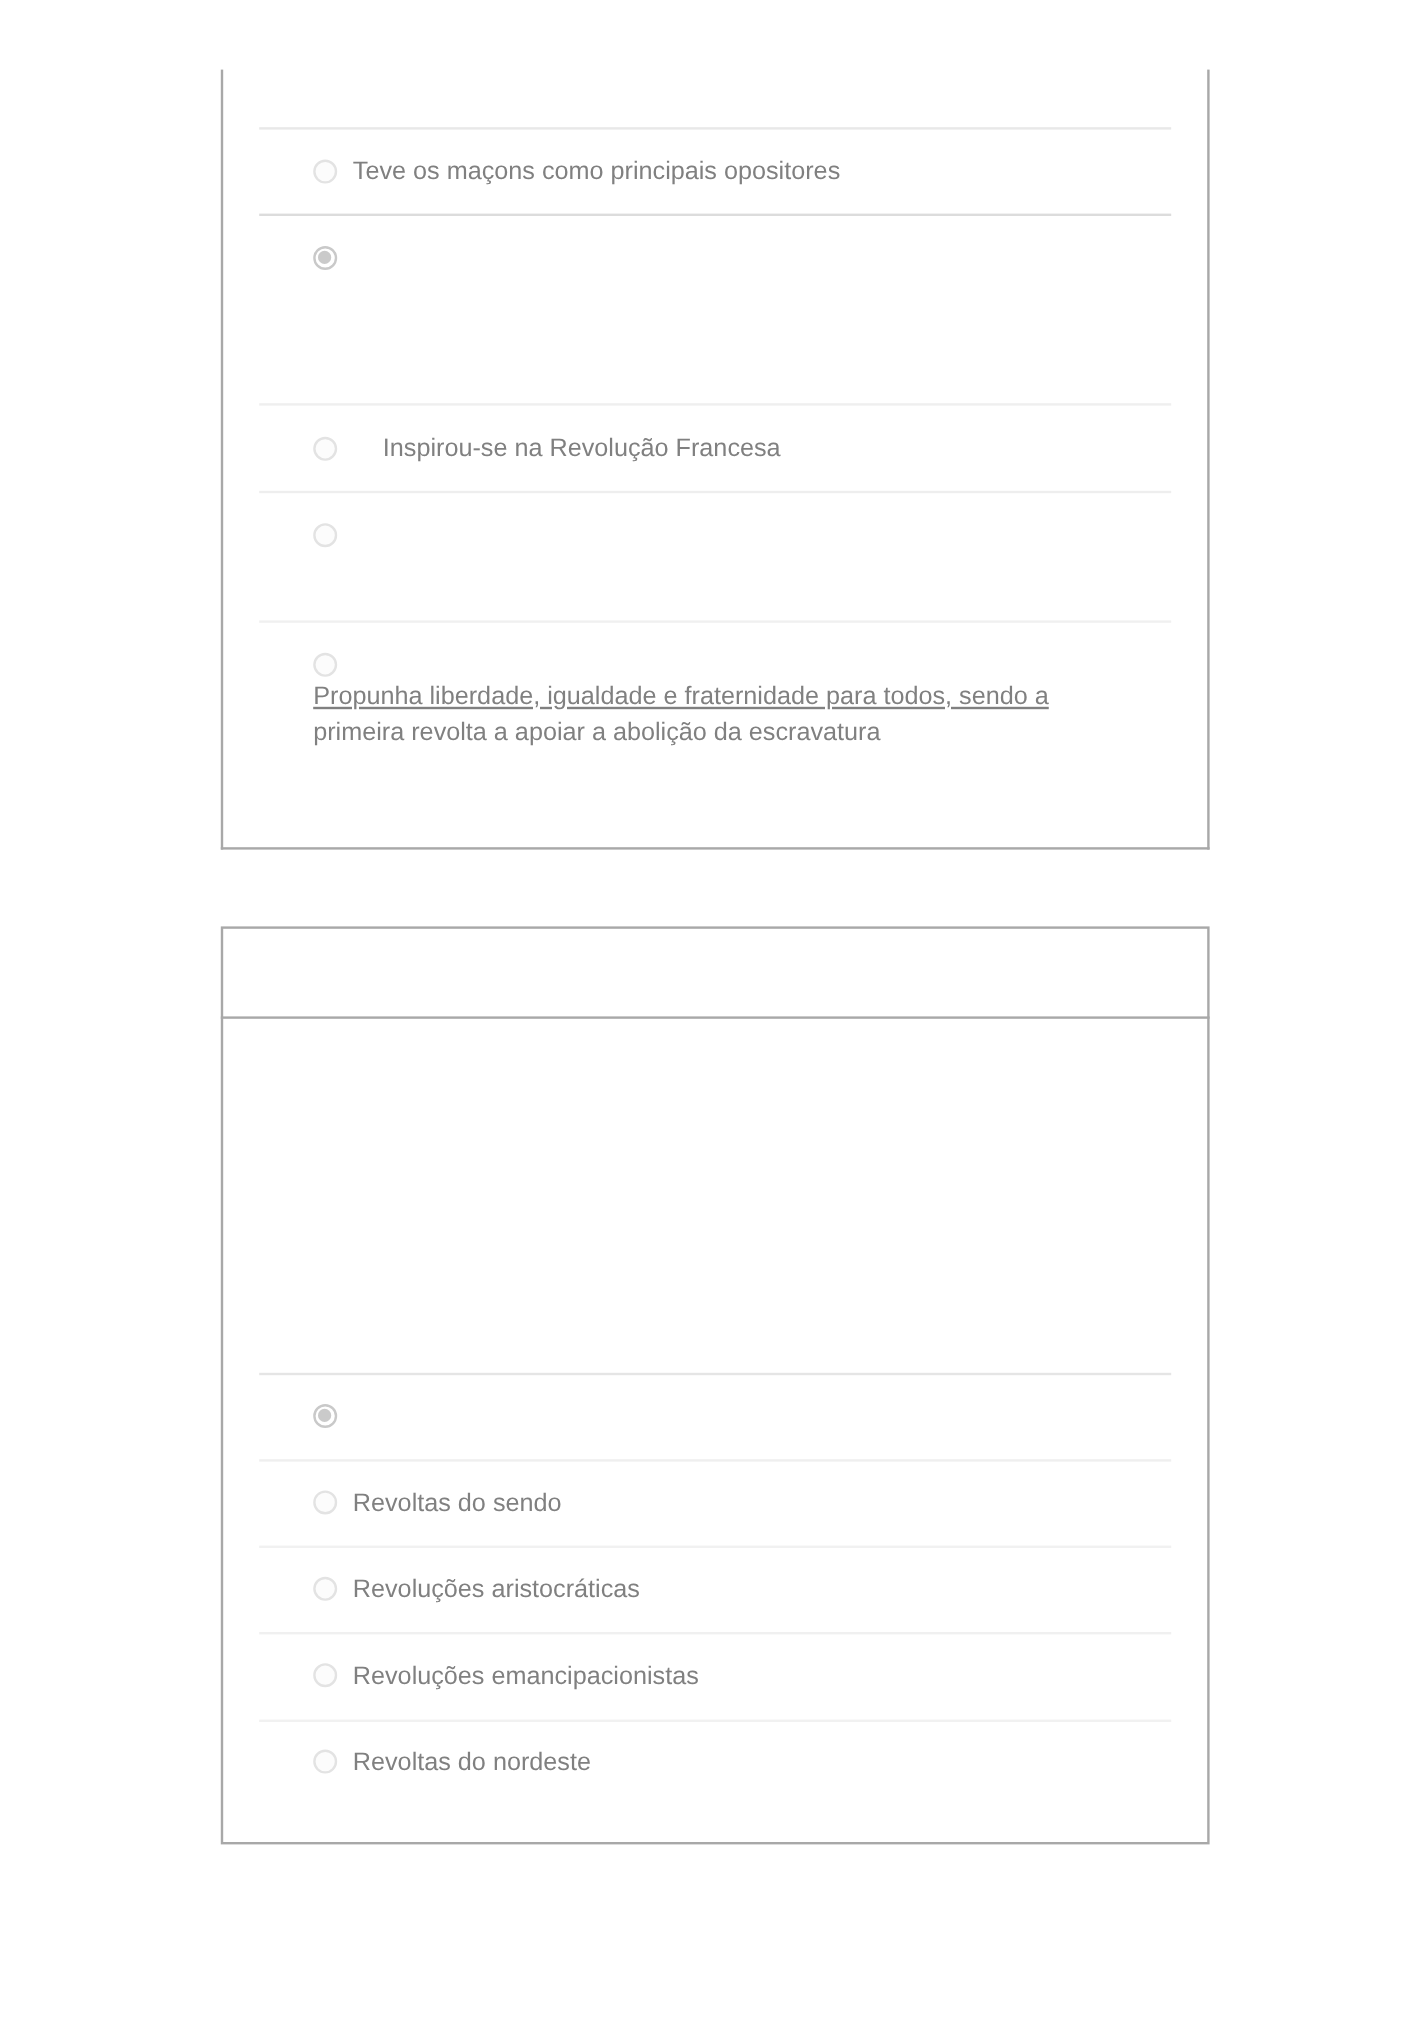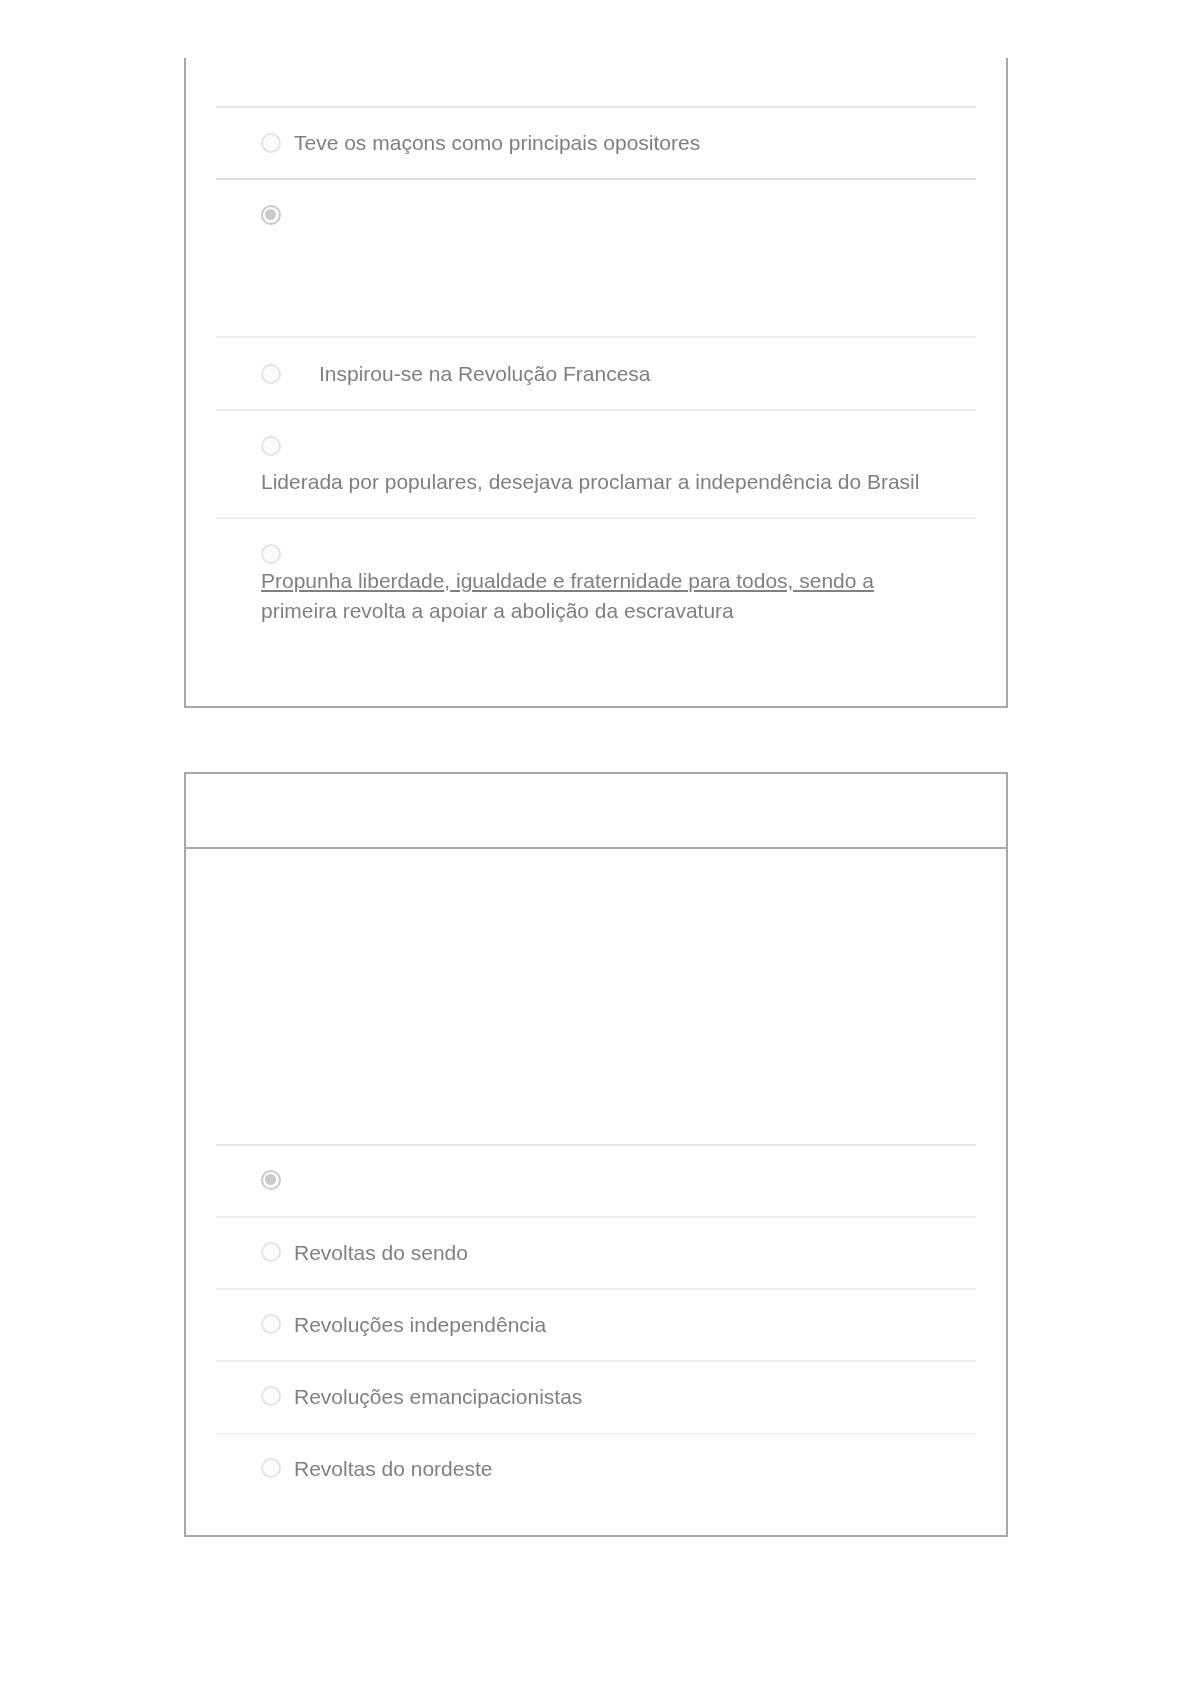--- a/index.html
+++ b/index.html
@@ -43,21 +43,20 @@
 
   <div class="radio sel" style="top:204.6px;">
       <i></i>
     </div>
   <div class="lbl" style="left:294px;top:198px;"></div>
 
   <div class="radio" style="top:364px;"></div>
   <div class="lbl" style="left:294px;top:358px;margin-left:25px;">Inspirou-se na Revolução Francesa</div>
 
   <div class="radio" style="top:436.2px;"></div>
-  <div class="lbl" style="left:261px;top:466px;">Liderada por populares, desejava proclamar a independência do Brasil</div>
 
   <div class="radio" style="top:544.2px;"></div>
   <div class="lbl" style="left:261px;top:565px;text-decoration:underline;">Propunha liberdade, igualdade e fraternidade para todos, sendo a</div>
   <div class="lbl" style="left:261px;top:595px;">primeira revolta a apoiar a abolição da escravatura</div>
 
   <div class="card card-2">
     <div class="card-2-header"></div>
   </div>
 
   <div class="divider" style="top: 1144px; background: rgb(229, 229, 229);"></div>
@@ -68,21 +67,21 @@
 
   <div class="radio sel" style="top:1169.7px;">
       <i></i>
     </div>
   <div class="lbl" style="left:294px;top:1165px;"></div>
 
   <div class="radio" style="top:1241.6px;"></div>
   <div class="lbl" style="left:294px;top:1237px;">Revoltas do sendo</div>
 
   <div class="radio" style="top:1313.8px;"></div>
-  <div class="lbl" style="left:294px;top:1309px;">Revoluções independência</div>
+  <div class="lbl" style="left:294px;top:1309px;">Revoluções aristocráticas</div>
 
   <div class="radio" style="top:1385.8px;"></div>
   <div class="lbl" style="left:294px;top:1381px;">Revoluções emancipacionistas</div>
 
   <div class="radio" style="top:1457.8px;"></div>
   <div class="lbl" style="left:294px;top:1453px;">Revoltas do nordeste</div>
 
 </div>
 
 </body></html>

